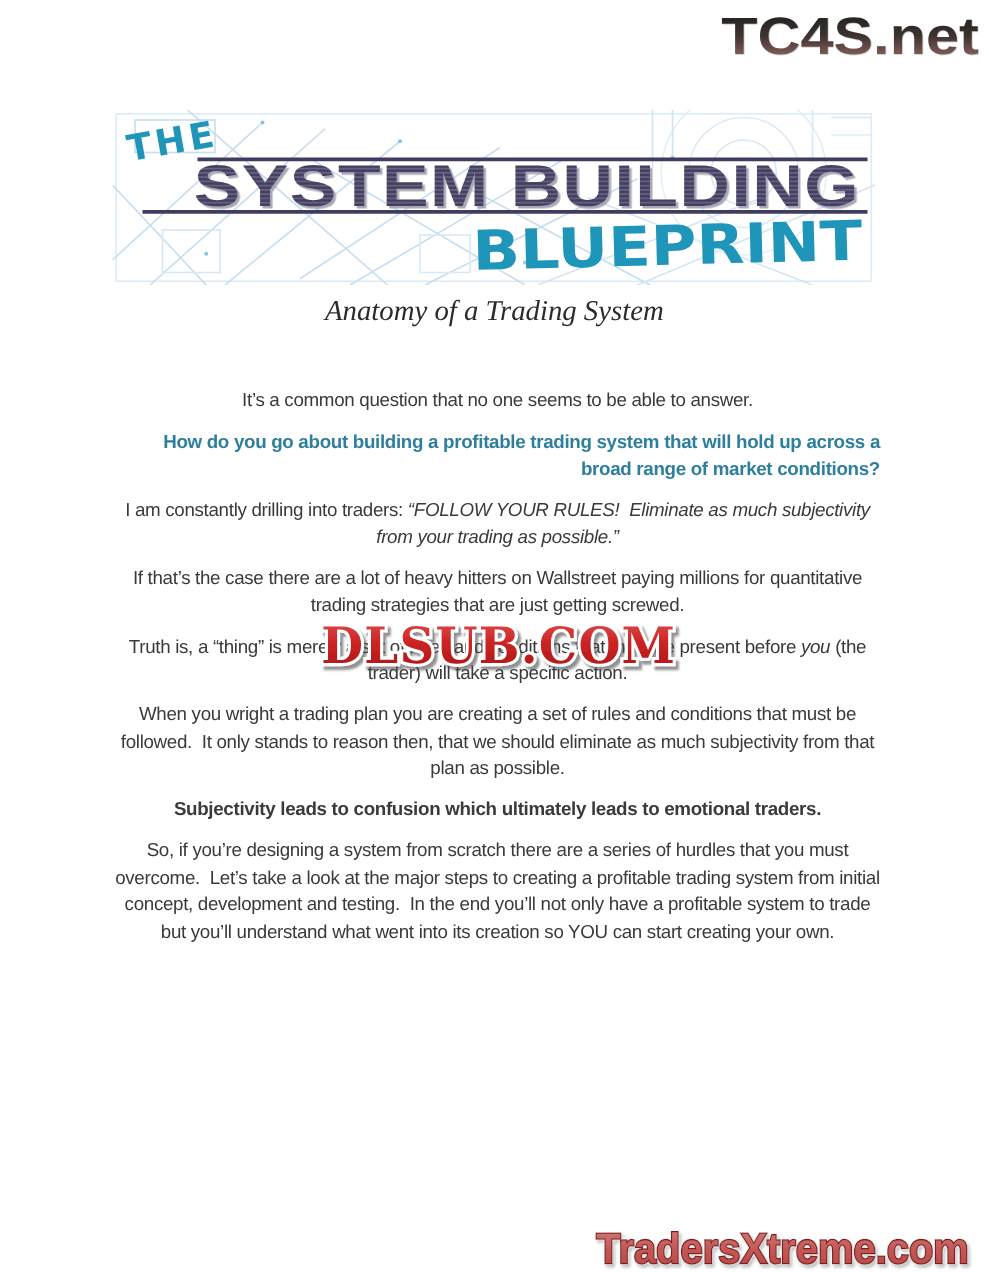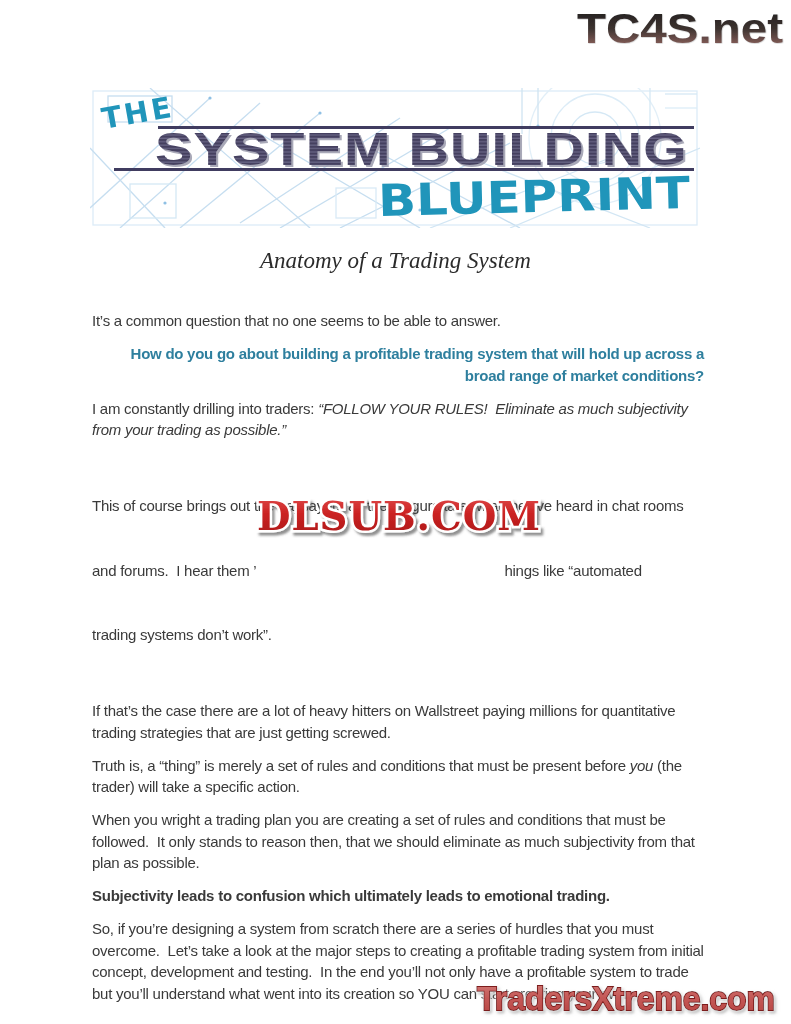--- a/index.html
+++ b/index.html
@@ -28,21 +28,21 @@
     position: absolute;
     left: 90px;
     top: 88px;
     width: 610px;
     height: 140px;
   }
 
   
   .doc-title {
     position: absolute;
-    top: 248px;
+    top: 236px;
     left: 0;
     width: 791px;
     text-align: center;
     font-family: "Liberation Serif", serif;
     font-style: italic;
     font-weight: 400;
     font-size: 23px;
     color: #2b2b2b;
   }
   .content {
@@ -51,20 +51,21 @@
     top: 310px;
     width: 612px;
     font-size: 15px;
     line-height: 21.5px;
     letter-spacing: -0.25px;
     color: #3a3a3a;
   }
   .para {
     margin: 0 0 11.5px 0;
     white-space: pre-wrap;
+    text-align: center;
   }
   .para.center {
     text-align: right;
     font-weight: bold;
     color: #2e7f9e;
   }
   .para.bold { font-weight: bold; }
   .italic { font-style: italic; }
   .wm-gap { display: inline-block; width: 248px; height: 1px; }
 
@@ -168,34 +169,29 @@
   <h1 class="doc-title">Anatomy of a Trading System</h1>
 
   <div class="content">
     <div class="para">It’s a common question that no one seems to be able to answer.</div>
 
     <div class="para center">How do you go about building a profitable trading system that will hold up across a broad range of market conditions?</div>
 
 
     <div class="para"><span>I am constantly drilling into traders: </span><span class="italic">“FOLLOW YOUR RULES!  Eliminate as much subjectivity from your trading as possible.”</span></div>
 
-    <div class="para">
-      <div>This of course brings out the naysayers as they regurgitate what they’ve heard in chat rooms</div>
-      <div><span>and forums.  I hear them ’</span><span class="wm-gap"></span><span>hings like “automated</span></div>
-      <div>trading systems don’t work”.</div>
-    </div>
 
     <div class="para">If that’s the case there are a lot of heavy hitters on Wallstreet paying millions for quantitative trading strategies that are just getting screwed.</div>
 
     <div class="para"><span>Truth is, a “thing” is merely a set of rules and conditions that must be present before </span><span class="italic">you</span><span> (the trader) will take a specific action.</span></div>
 
 
     <div class="para">When you wright a trading plan you are creating a set of rules and conditions that must be followed.  It only stands to reason then, that we should eliminate as much subjectivity from that plan as possible.</div>
 
-    <div class="para bold">Subjectivity leads to confusion which ultimately leads to emotional trading.</div>
+    <div class="para bold">Subjectivity leads to confusion which ultimately leads to emotional traders.</div>
 
     <div class="para">So, if you’re designing a system from scratch there are a series of hurdles that you must overcome.  Let’s take a look at the major steps to creating a profitable trading system from initial concept, development and testing.  In the end you’ll not only have a profitable system to trade but you’ll understand what went into its creation so YOU can start creating your own.</div>
   </div>
 
   <div class="watermark-wrap">
     <svg width="302" height="58" viewBox="0 0 302 58">
       <defs>
         <linearGradient id="wmGrad" x1="0" y1="0" x2="0" y2="1">
           <stop offset="0" stop-color="#e25050"></stop>
           <stop offset="0.45" stop-color="#cc2424"></stop>

